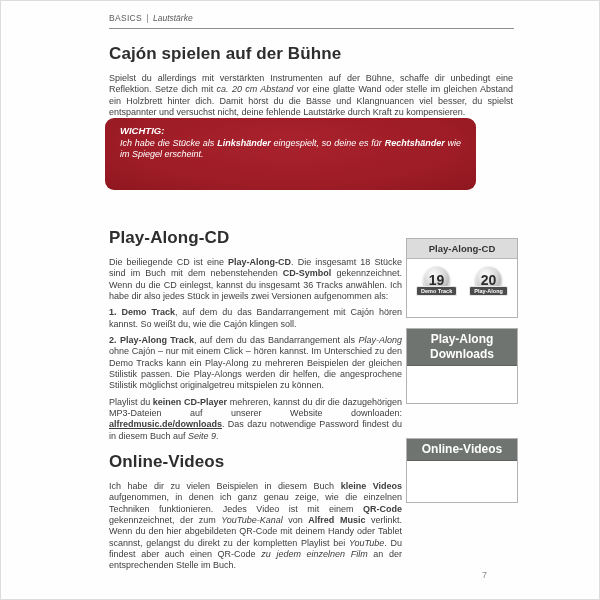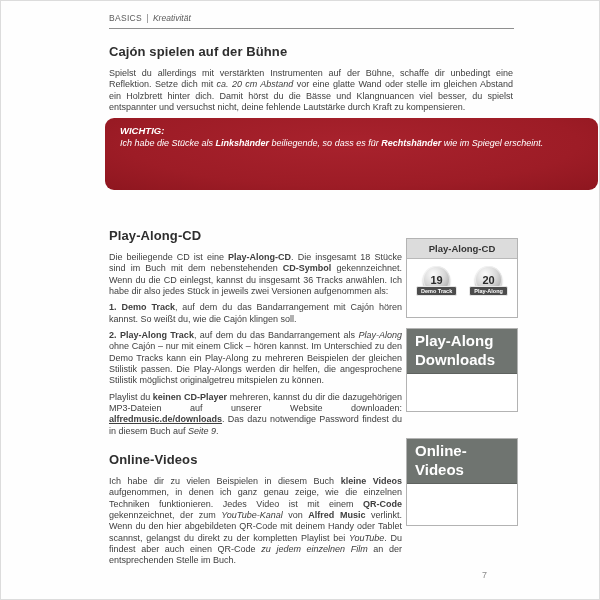--- a/index.html
+++ b/index.html
@@ -21,36 +21,36 @@
     position: absolute; left: 108px; top: 12px; width: 405px;
     font-size: 8.5px; color: #5a5a5a;
     padding-bottom: 5px;
     border-bottom: 1px solid #8f8f8f;
   }
   .runhead .sec { font-weight: 400; letter-spacing: 0.3px; }
   .runhead .div { margin: 0 2px; color: #7a7a7a; }
   .runhead .chap { font-style: italic; }
 
   h1.sect-title {
-    font-size: 13px; font-weight: 700; color: #2e2e2e;
+    font-size: 17px; font-weight: 700; color: #2e2e2e;
     margin-bottom: 5px; letter-spacing: 0.1px;
   }
   .bodytext {
     font-size: 9px; line-height: 1.26; text-align: justify; color: #3e3e3e; margin-top: 9px;
   }
   .bodytext p { margin-bottom: 5px; }
   .rich .b { font-weight: 700; }
   .rich .i { font-style: italic; }
   .rich .u { text-decoration: underline; }
 
   .stage-section { position: absolute; left: 108px; top: 43px; width: 404px; }
 
   
   .notice {
-    position: absolute; left: 104px; top: 117px; width: 493px; min-height: 72px;
+    position: absolute; left: 104px; top: 117px; width: 371px; min-height: 72px;
     background: radial-gradient(ellipse at 50% 35%, #a8222d 0%, #9d1c26 65%, #8e161f 100%);
     border-radius: 9px;
     padding: 7px 15px 8px 15px;
     color: #ffffff;
   }
   .notice .ntitle {
     font-weight: 700; font-style: italic; font-size: 9.5px; margin-bottom: 2px;
   }
   .notice p {
     font-style: italic; font-size: 9px; line-height: 1.25;
@@ -70,65 +70,65 @@
     background: #dcdcdc; color: #333333; font-weight: 700; font-size: 9.5px;
     text-align: center; padding: 4px 2px; border-bottom: 1px solid #b9b9b9;
   }
   .cd-tracks { display: flex; justify-content: center; gap: 12px; padding-top: 7px; }
   .track { display: flex; flex-direction: column; align-items: center; }
   .disc {
     width: 27px; height: 27px; border-radius: 50%;
     background: radial-gradient(circle at 38% 30%, #fbfbfb 0%, #d8d8d8 45%, #b1b1b1 75%, #989898 100%);
     box-shadow: 0 2px 2px rgba(0,0,0,0.3), inset 0 0 0 1px rgba(255,255,255,0.5);
     display: flex; align-items: center; justify-content: center;
-    font-weight: 700; font-size: 11px; color: #2b2b2b;
+    font-weight: 700; font-size: 14px; color: #2b2b2b;
   }
   .track-label {
     margin-top: -7px; position: relative; z-index: 2;
     background: #4c4c4c; color: #ffffff; font-size: 5.5px; font-weight: 700;
     padding: 1px 4px; border-radius: 2px; border: 1px solid #e6e6e6;
     white-space: nowrap;
   }
 
   .gray-head {
-    background: #6f7470; color: #ffffff; font-weight: 700; font-size: 15px;
-    padding: 3px 8px; line-height: 1.25;
+    background: #6f7470; color: #ffffff; font-weight: 700; font-size: 12px;
+    text-align: center; padding: 3px 8px; line-height: 1.25;
     border-bottom: 1px solid #5e625f;
   }
   .box-downloads { top: 327px; }
   .box-downloads .bbody { height: 37px; background: #ffffff; }
   .box-videos { top: 437px; }
   .box-videos .bbody { height: 41px; background: #ffffff; }
 
   .pagenum {
     position: absolute; left: 481px; top: 569px;
     font-size: 9px; color: #8b8b8b;
   }
 </style>
 </head>
 <body>
 
 <div class="page">
 
   <div class="runhead">
     <span class="sec">BASICS</span>
     <span class="div">|</span>
-    <span class="chap">Kreativität</span>
+    <span class="chap">Lautstärke</span>
   </div>
 
   <div class="stage-section">
     <h1 class="sect-title">Cajón spielen auf der Bühne</h1>
     <div class="bodytext">
       <p class="rich"><span>Spielst du allerdings mit verstärkten Instrumenten auf der Bühne, schaffe dir unbedingt eine Reflektion. Setze dich mit </span><span class="i">ca. 20 cm Abstand</span><span> vor eine glatte Wand oder stelle im gleichen Abstand ein Holzbrett hinter dich. Damit hörst du die Bässe und Klangnuancen viel besser, du spielst entspannter und versuchst nicht, deine fehlende Lautstärke durch Kraft zu kompensieren.</span></p>
     </div>
   </div>
 
   <div class="notice">
     <div class="ntitle">WICHTIG:</div>
-    <p class="rich"><span>Ich habe die Stücke als </span><span class="b">Linkshänder</span><span> beiliegende, so dass es für </span><span class="b">Rechtshänder</span><span> wie im Spiegel erscheint.</span></p>
+    <p class="rich"><span>Ich habe die Stücke als </span><span class="b">Linkshänder</span><span> eingespielt, so deine es für </span><span class="b">Rechtshänder</span><span> wie im Spiegel erscheint.</span></p>
   </div>
 
   <div class="cd-section">
     <h1 class="sect-title">Play-Along-CD</h1>
     <div class="bodytext">
       <p class="rich"><span>Die beiliegende CD ist eine </span><span class="b">Play-Along-CD</span><span>. Die insgesamt 18 Stücke sind im Buch mit dem nebenstehenden </span><span class="b">CD-Symbol</span><span> gekennzeichnet. Wenn du die CD einlegst, kannst du insgesamt 36 Tracks anwählen. Ich habe dir also jedes Stück in jeweils zwei Versionen aufgenommen als:</span></p>
       <p class="rich"><span class="b">1. Demo Track</span><span>, auf dem du das Bandarrangement mit Cajón hören kannst. So weißt du, wie die Cajón klingen soll.</span></p>
       <p class="rich"><span class="b">2. Play-Along Track</span><span>, auf dem du das Bandarrangement als </span><span class="i">Play-Along</span><span> ohne Cajón – nur mit einem Click – hören kannst. Im Unterschied zu den Demo Tracks kann ein Play-Along zu mehreren Beispielen der gleichen Stilistik passen. Die Play-Alongs werden dir helfen, die angesprochene Stilistik möglichst originalgetreu mitspielen zu können.</span></p>
       <p class="rich"><span>Playlist du </span><span class="b">keinen CD-Player</span><span> mehreren, kannst du dir die dazugehörigen MP3-Dateien auf unserer Website downloaden: </span><span class="b u">alfredmusic.de/downloads</span><span>. Das dazu notwendige Password findest du in diesem Buch auf </span><span class="i">Seite 9</span><span>.</span></p>
     </div>

